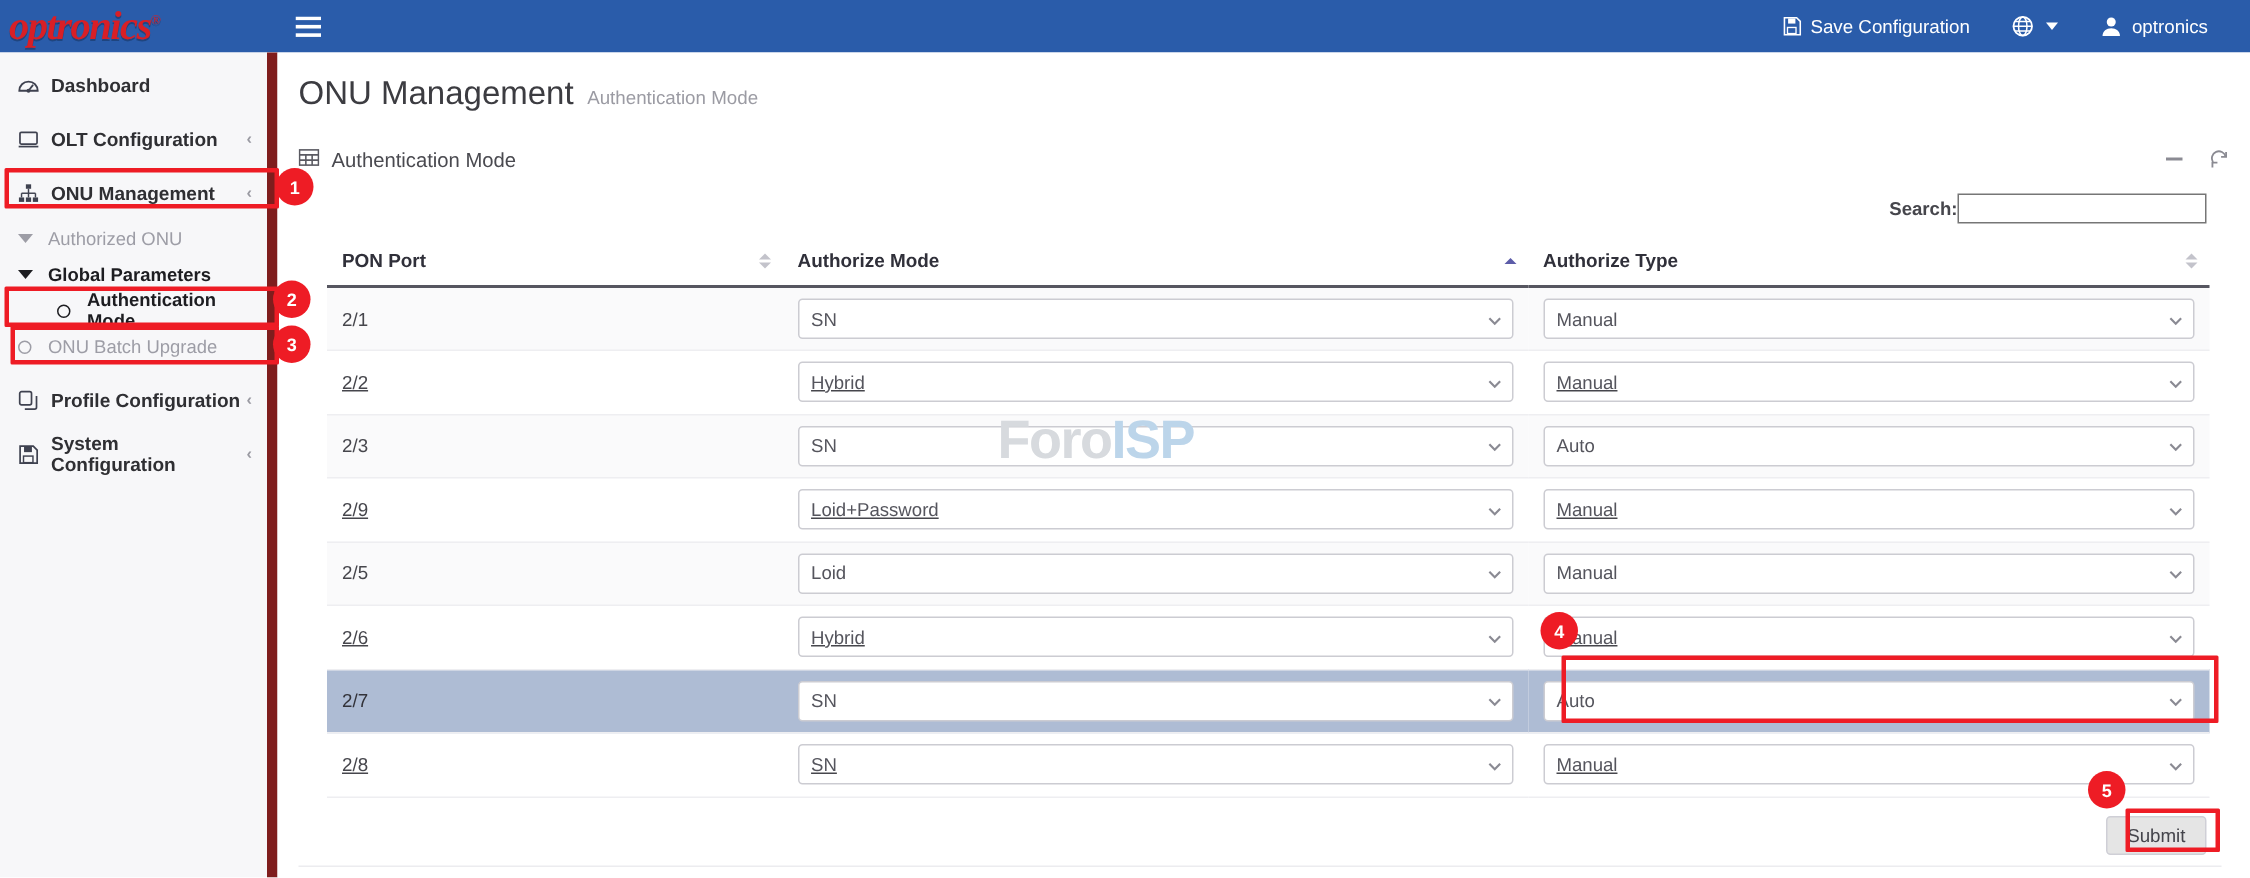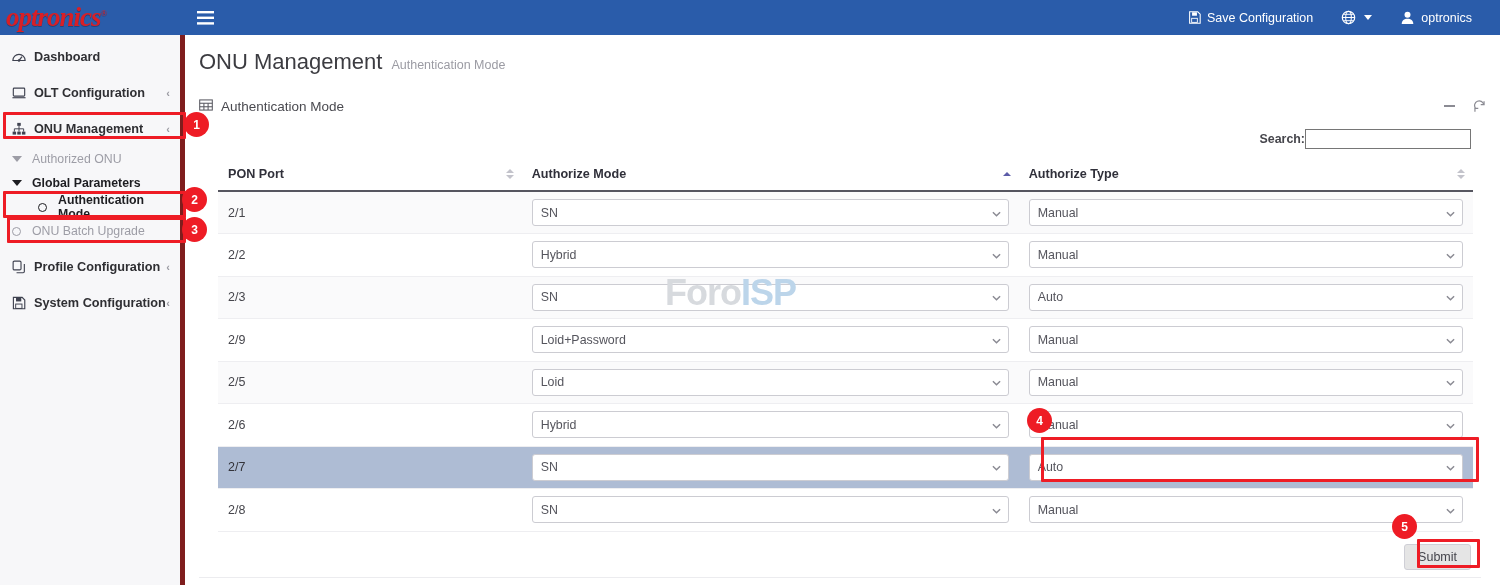--- a/index.html
+++ b/index.html
@@ -46,21 +46,21 @@
   .tb-item svg { display: block; }
   .caret-down {
     width: 0; height: 0; border-left: 4px solid transparent;
     border-right: 4px solid transparent; border-top: 5px solid #ffffff;
     margin-left: 2px;
   }
 
   
   .sidebar {
     position: absolute; top: 35px; left: 0; width: 185px; height: 550px;
-    background: #f7f7f9; border-right: 5px solid #7f1d1d;
+    background: #f7f7f9; border-right: 7px solid #7f1d1d;
   }
   .nav-item {
     display: flex; align-items: center; height: 36px;
     padding-left: 12px; padding-right: 10px; cursor: pointer;
     font-size: 12.7px; color: #2f2f33; font-weight: bold;
     position: relative;
   }
   .nav-item .ico {
     width: 22px; flex: none; display: flex; align-items: center;
     color: #3f4250;
@@ -148,21 +148,21 @@
     border-right: 4px solid transparent; border-top: 4px solid #c3c3cb;
   }
   th.sorted-asc .tri-up { border-bottom-color: #5c5ca8; }
 
   table.grid td {
     padding: 6px 10px; border-bottom: 1px solid #eeeef1;
     font-size: 12.5px; color: #46464c; vertical-align: middle;
     height: 42.5px;
   }
   tr.odd td { background: #fafafb; }
-  tr.even td { background: #ffffff; }
+  tr.even td { background: #ffffff; text-decoration: underline; }
   tr.selected td { background: #aebcd4 !important; margin-top: 12px; }
   tr.selected td:first-child { color: #33333a; }
 
   .sel {
     width: 100%; height: 27px; border: 1px solid #ccccd2; border-radius: 3px;
     background: #ffffff; font-size: 12.4px; color: #55555d;
     padding: 0 22px 0 8px; font-family: "Liberation Sans", sans-serif;
     appearance: none; -webkit-appearance: none; cursor: pointer;
     position: relative; display: flex; align-items: center;
   }

